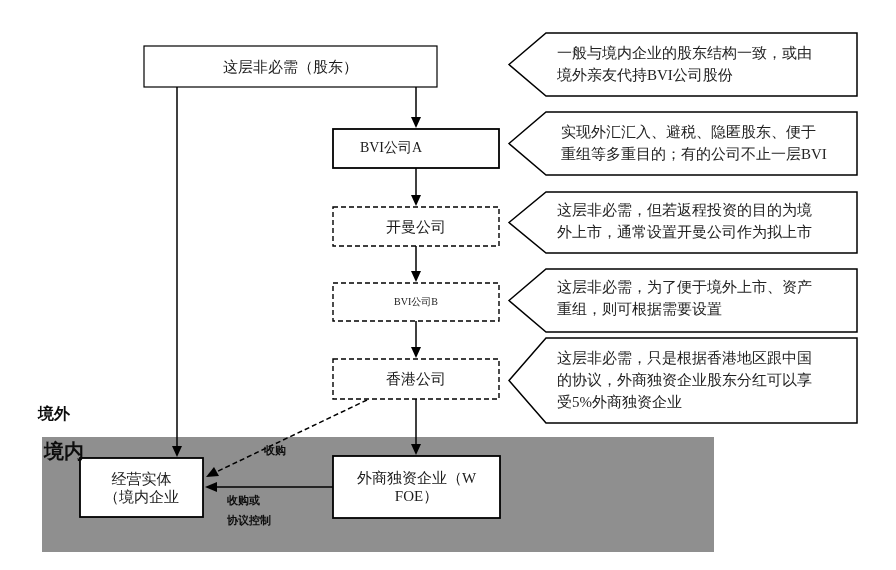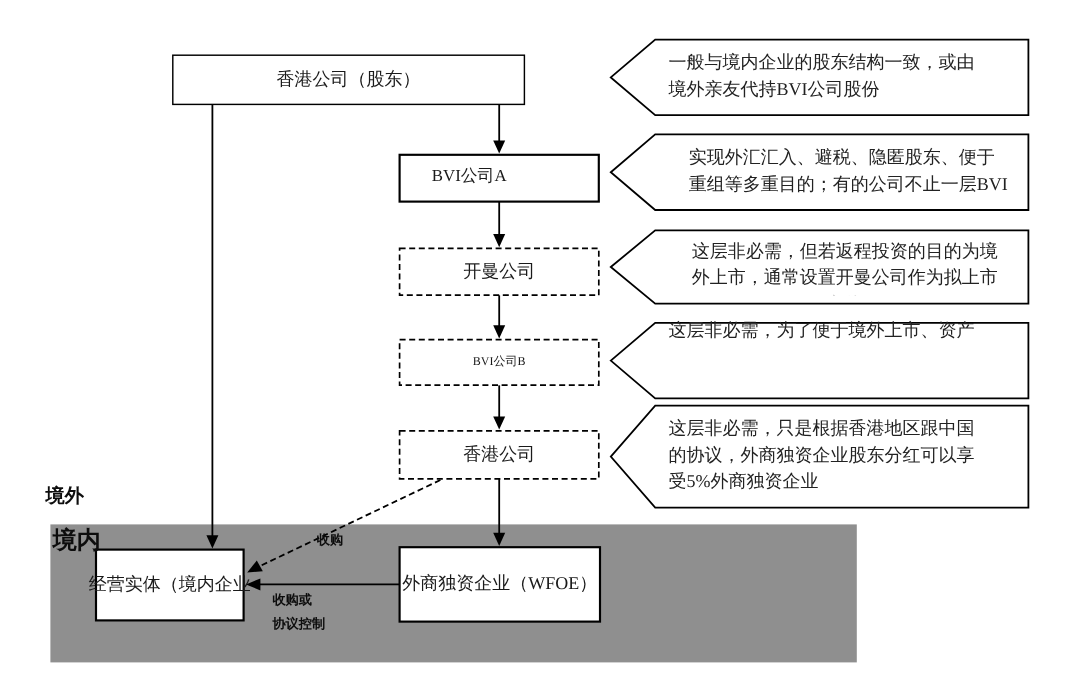--- a/index.html
+++ b/index.html
@@ -4,21 +4,21 @@
 <style>
   html,body{margin:0;padding:0;background:#ffffff;}
   .stage{
     position:relative;width:896px;height:570px;background:#ffffff;overflow:hidden;
     font-family:"Liberation Serif","DejaVu Serif",serif;color:#1a1a1a;
   }
   .stage svg{position:absolute;left:0;top:0;}
   .txt{position:absolute;box-sizing:border-box;}
   .node{display:flex;align-items:center;justify-content:center;text-align:center;
         font-size:15px;line-height:1.2;}
-  .node.two{flex-direction:row;}
+  .node.two{flex-direction:column;}
   .node .ln{white-space:nowrap;}
   .callout{overflow:hidden;font-size:15px;line-height:22px;color:#222;
            padding:9px 6px 0 11px;}
   .callout .ln{white-space:nowrap;}
   .blabel{font-family:"Liberation Sans","DejaVu Sans",sans-serif;font-weight:700;
           font-size:11px;color:#0d0d0d;line-height:20px;white-space:nowrap;}
 </style>
 </head>
 <body>
 
@@ -55,21 +55,21 @@
     <rect x="80" y="458" width="123" height="59" fill="#fff" stroke="#000" stroke-width="1.8"></rect>
 
     <polygon points="509,64.5 546,33 857,33 857,96 546,96" fill="#fff" stroke="#000" stroke-width="1.5"></polygon>
     <polygon points="509,143.5 546,112 857,112 857,175 546,175" fill="#fff" stroke="#000" stroke-width="1.5"></polygon>
     <polygon points="509,222.5 546,192 857,192 857,253 546,253" fill="#fff" stroke="#000" stroke-width="1.5"></polygon>
     <polygon points="509,300.5 546,269 857,269 857,332 546,332" fill="#fff" stroke="#000" stroke-width="1.5"></polygon>
     <polygon points="509,380.5 546,338 857,338 857,423 546,423" fill="#fff" stroke="#000" stroke-width="1.5"></polygon>
   </svg>
 
   <div class="txt node" style="left:144px;top:46px;width:293px;height:41px;">
-    <span class="ln">香港公司（股东）</span>
+    <span class="ln">这层非必需（股东）</span>
   </div>
 
   <div class="txt node" style="left:318px;top:129px;width:146px;height:39px;font-size:14px;">
     <span class="ln">BVI公司A</span>
   </div>
 
   <div class="txt node" style="left:333px;top:207px;width:166px;height:39px;">
     <span class="ln">开曼公司</span>
   </div>
 
@@ -98,33 +98,34 @@
   <div class="txt blabel" style="left:227px;top:490px;">
     <div>收购或</div>
     <div>协议控制</div>
   </div>
 
   <div class="txt callout" style="left:546px;top:33px;width:311px;height:63px;">
     <div class="ln">一般与境内企业的股东结构一致，或由</div>
     <div class="ln">境外亲友代持BVI公司股份</div>
   </div>
 
-  <div class="txt callout" style="left:563px;top:112px;width:311px;height:63px;">
+  <div class="txt callout" style="left:550px;top:112px;width:311px;height:63px;">
     <div class="ln">实现外汇汇入、避税、隐匿股东、便于</div>
     <div class="ln">重组等多重目的；有的公司不止一层BVI</div>
   </div>
 
-  <div class="txt callout" style="left:546px;top:192px;width:311px;height:54px;padding-top:7px;text-align:center;">
+  <div class="txt callout" style="left:546px;top:192px;width:311px;height:54px;padding-top:7px;">
     <div class="ln">这层非必需，但若返程投资的目的为境</div>
     <div class="ln">外上市，通常设置开曼公司作为拟上市</div>
     <div class="ln">主体</div>
   </div>
 
-  <div class="txt callout" style="left:546px;top:256px;width:311px;height:63px;">
+  <div class="txt callout" style="left:546px;top:267px;width:311px;height:63px;">
     <div class="ln">这层非必需，为了便于境外上市、资产</div>
+    <div class="ln">重组，则可根据需要设置</div>
   </div>
 
   <div class="txt callout" style="left:546px;top:338px;width:311px;height:83px;">
     <div class="ln">这层非必需，只是根据香港地区跟中国</div>
     <div class="ln">的协议，外商独资企业股东分红可以享</div>
     <div class="ln">受5%外商独资企业</div>
   </div>
 
 </div>
 

